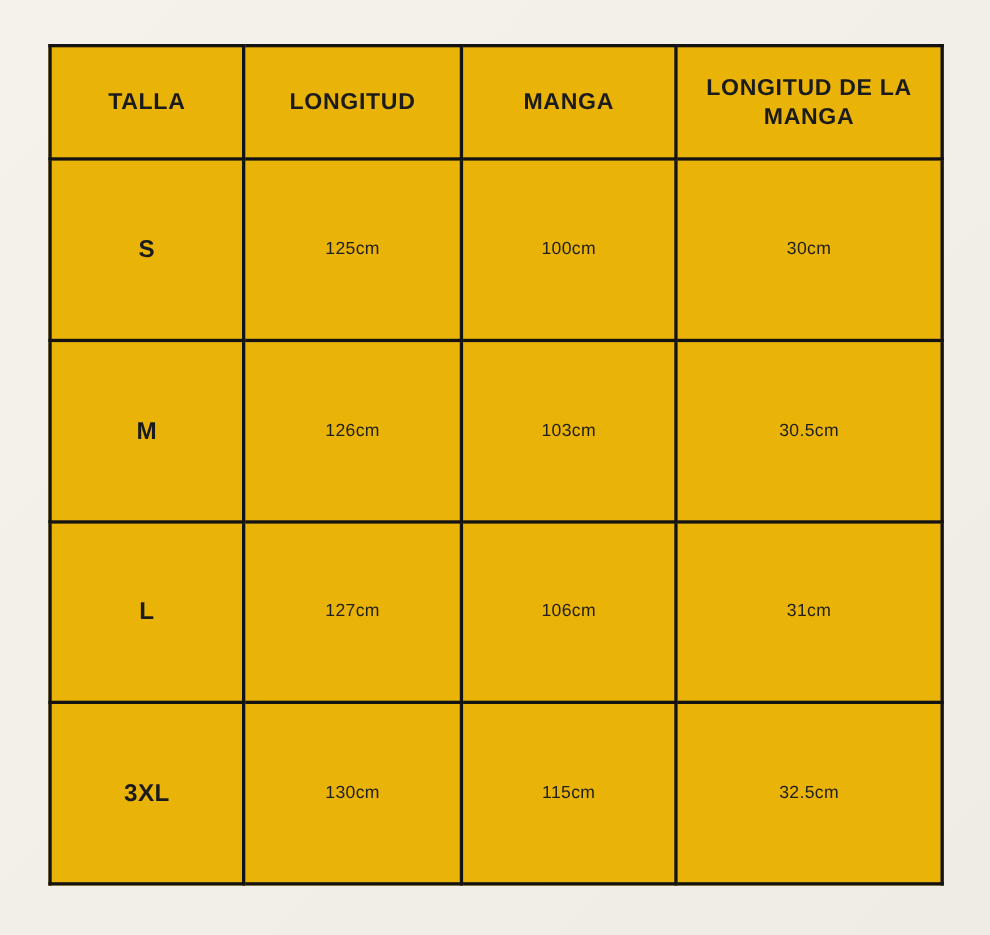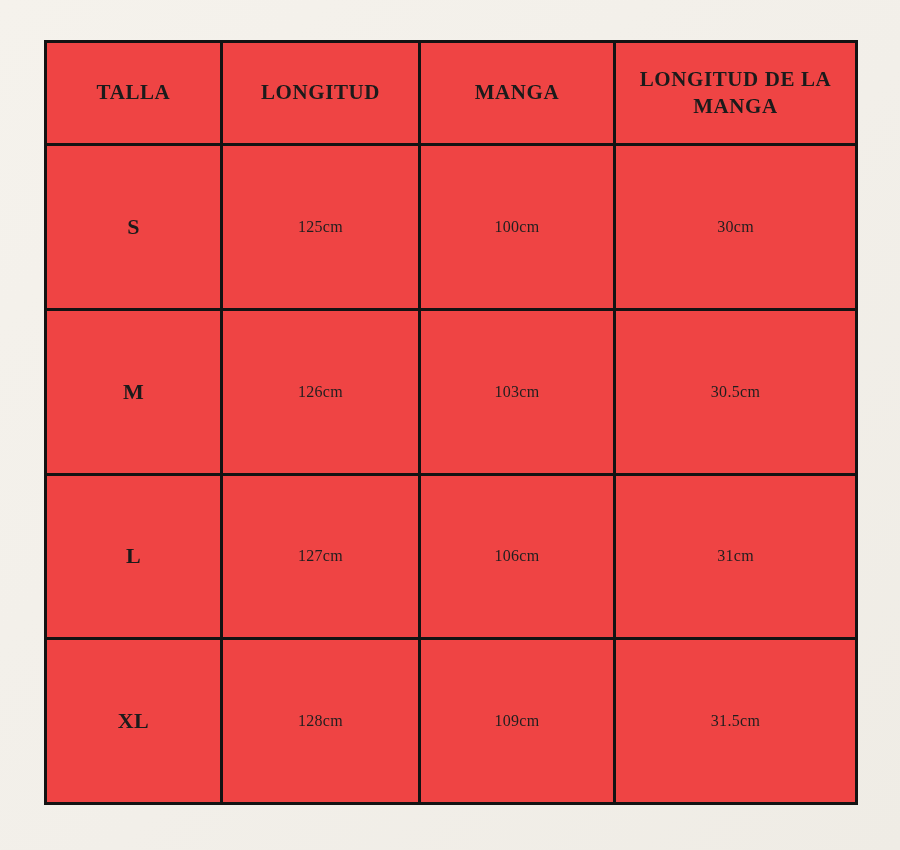--- a/index.html
+++ b/index.html
@@ -15,22 +15,21 @@
     overflow: hidden;
   }
   .size-table {
     position: absolute;
     left: 44px;
     top: 40px;
     width: 811px;
     height: 765px;
     border-collapse: collapse;
     table-layout: fixed;
-    background: #ef4444;
-    font-family: Liberation Serif, serif;
+    background: #eab308;
   }
   .size-table th,
   .size-table td {
     border: 3px solid #131313;
     text-align: center;
     vertical-align: middle;
     color: #1b1b1b;
     padding: 0 8px;
   }
   .size-table thead tr {
@@ -88,19 +87,19 @@
       <td class="value-cell">103cm</td>
       <td class="value-cell">30.5cm</td>
     </tr>
     <tr>
       <td class="size-cell">L</td>
       <td class="value-cell">127cm</td>
       <td class="value-cell">106cm</td>
       <td class="value-cell">31cm</td>
     </tr>
     <tr>
-      <td class="size-cell">XL</td>
-      <td class="value-cell">128cm</td>
-      <td class="value-cell">109cm</td>
-      <td class="value-cell">31.5cm</td>
+      <td class="size-cell">3XL</td>
+      <td class="value-cell">130cm</td>
+      <td class="value-cell">115cm</td>
+      <td class="value-cell">32.5cm</td>
     </tr>
   </tbody>
 </table>
 
 </body></html>

